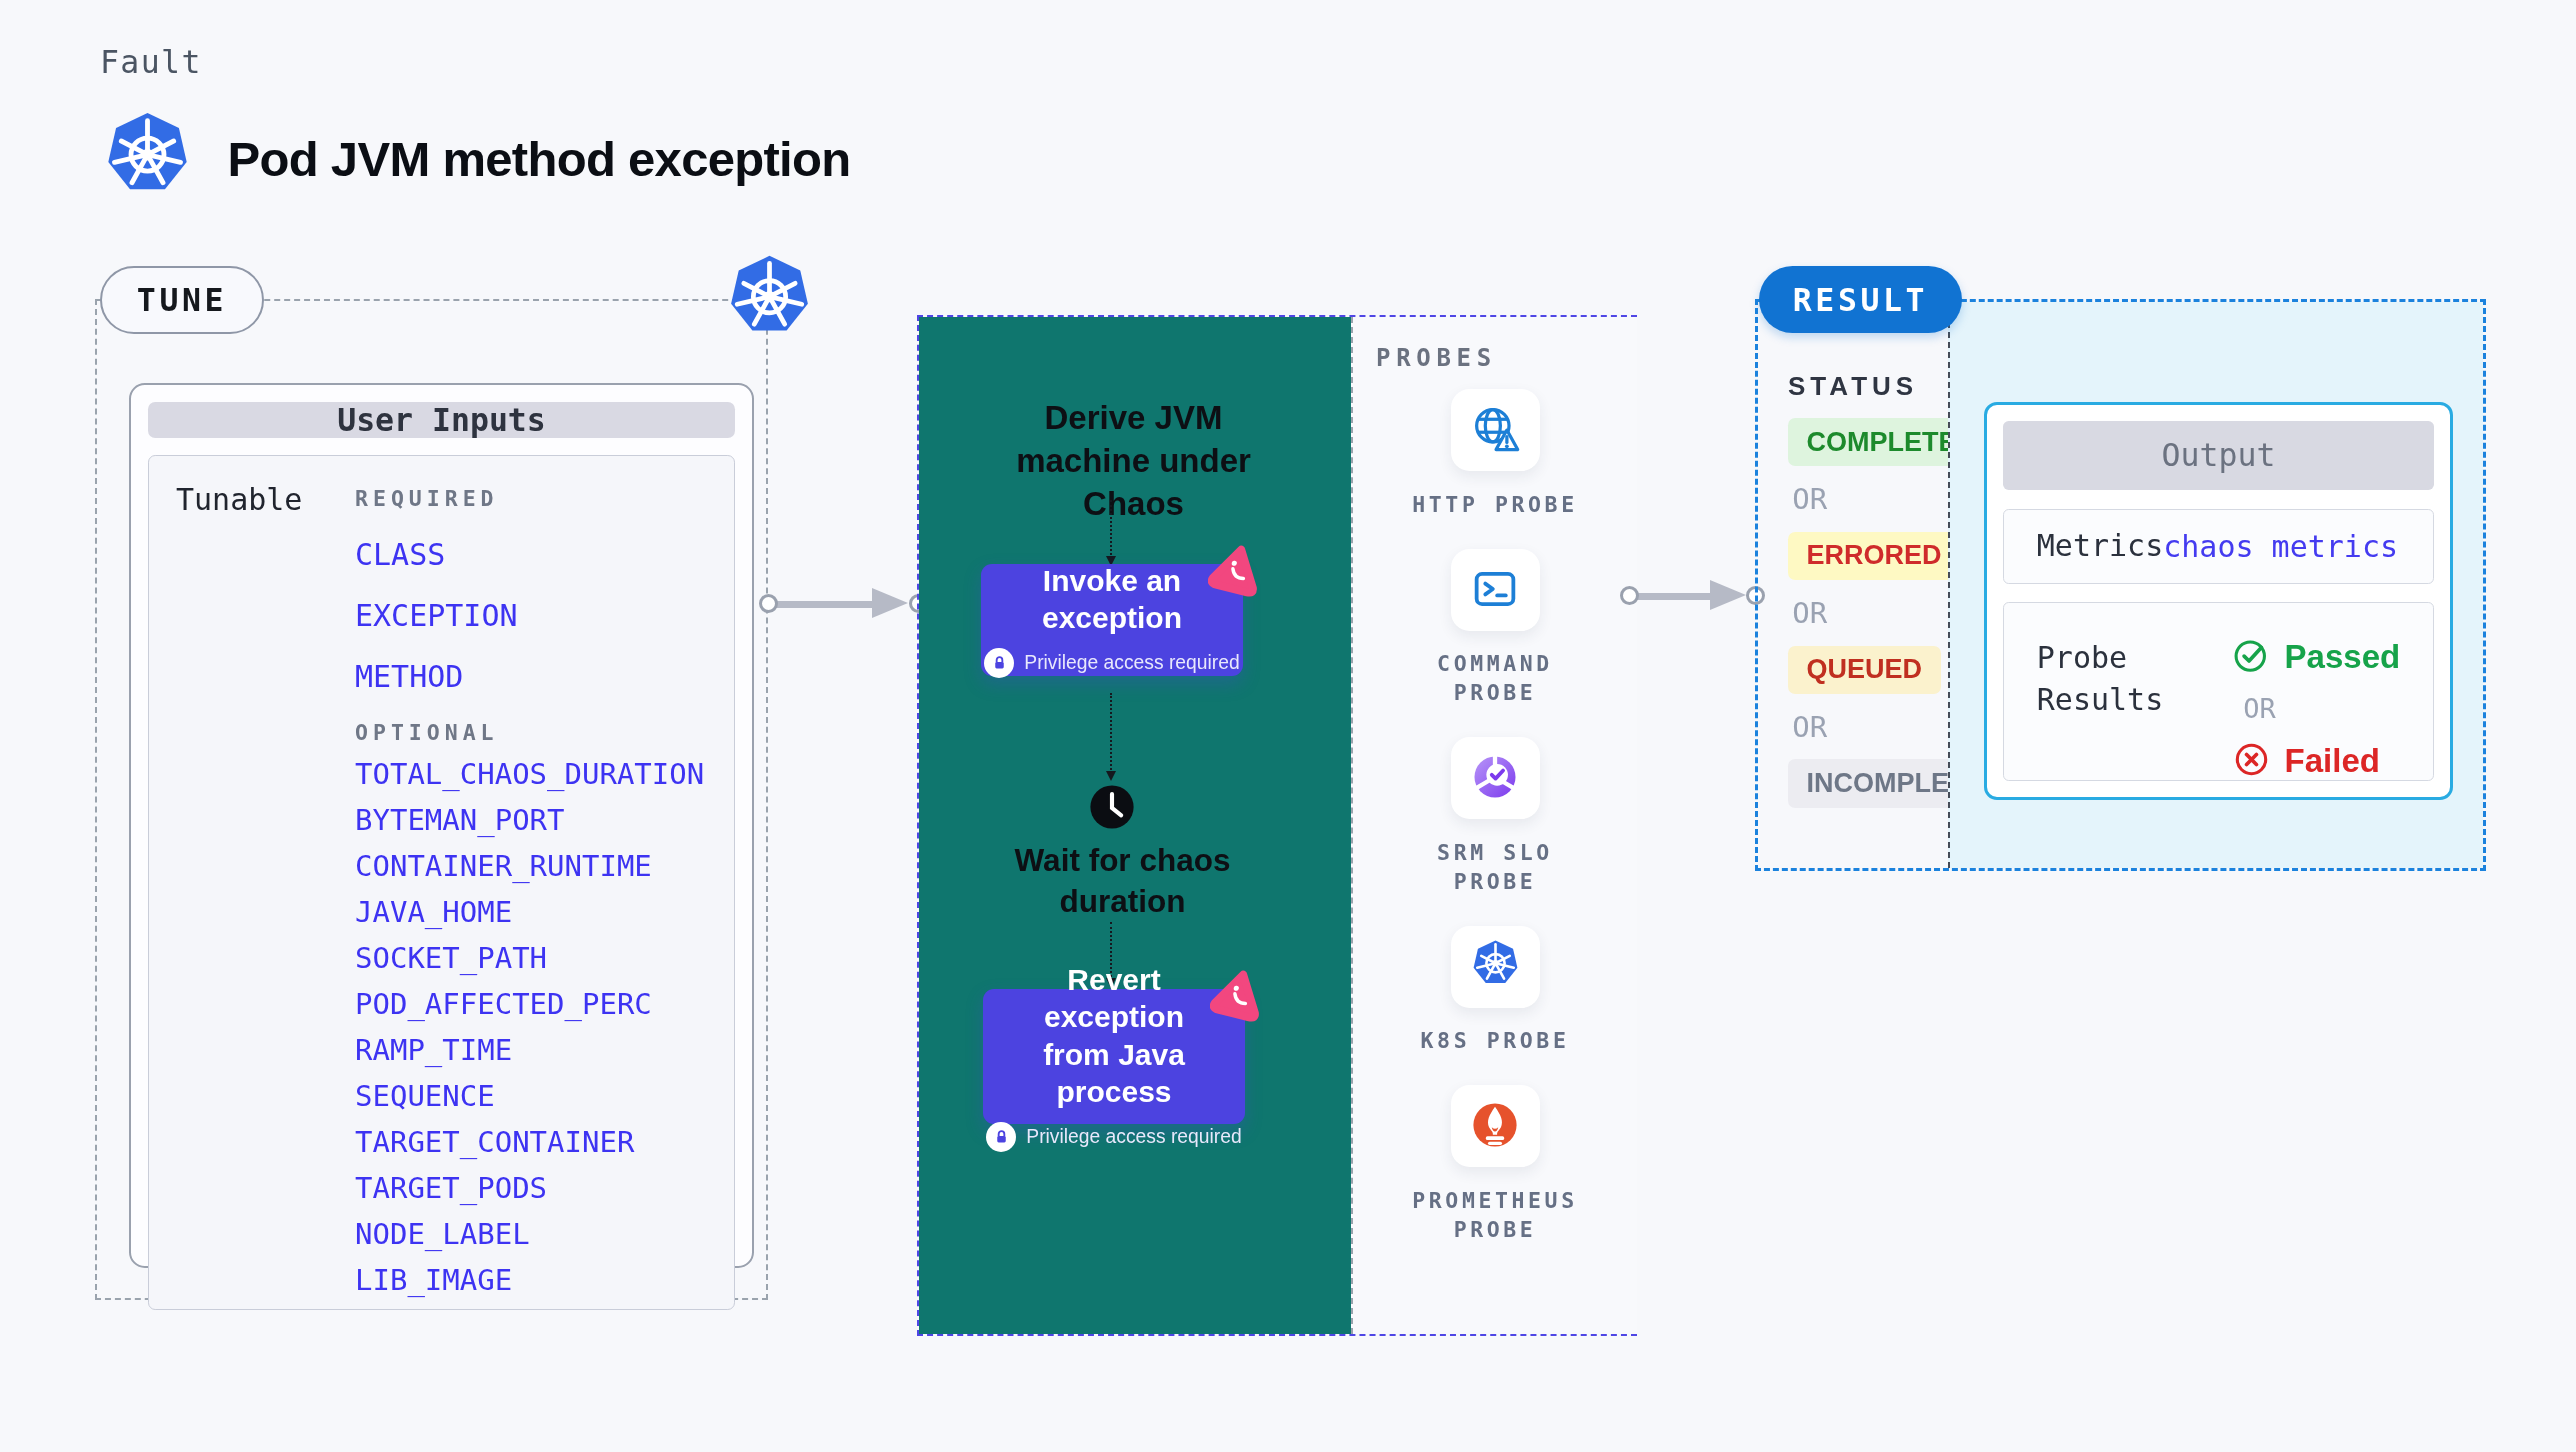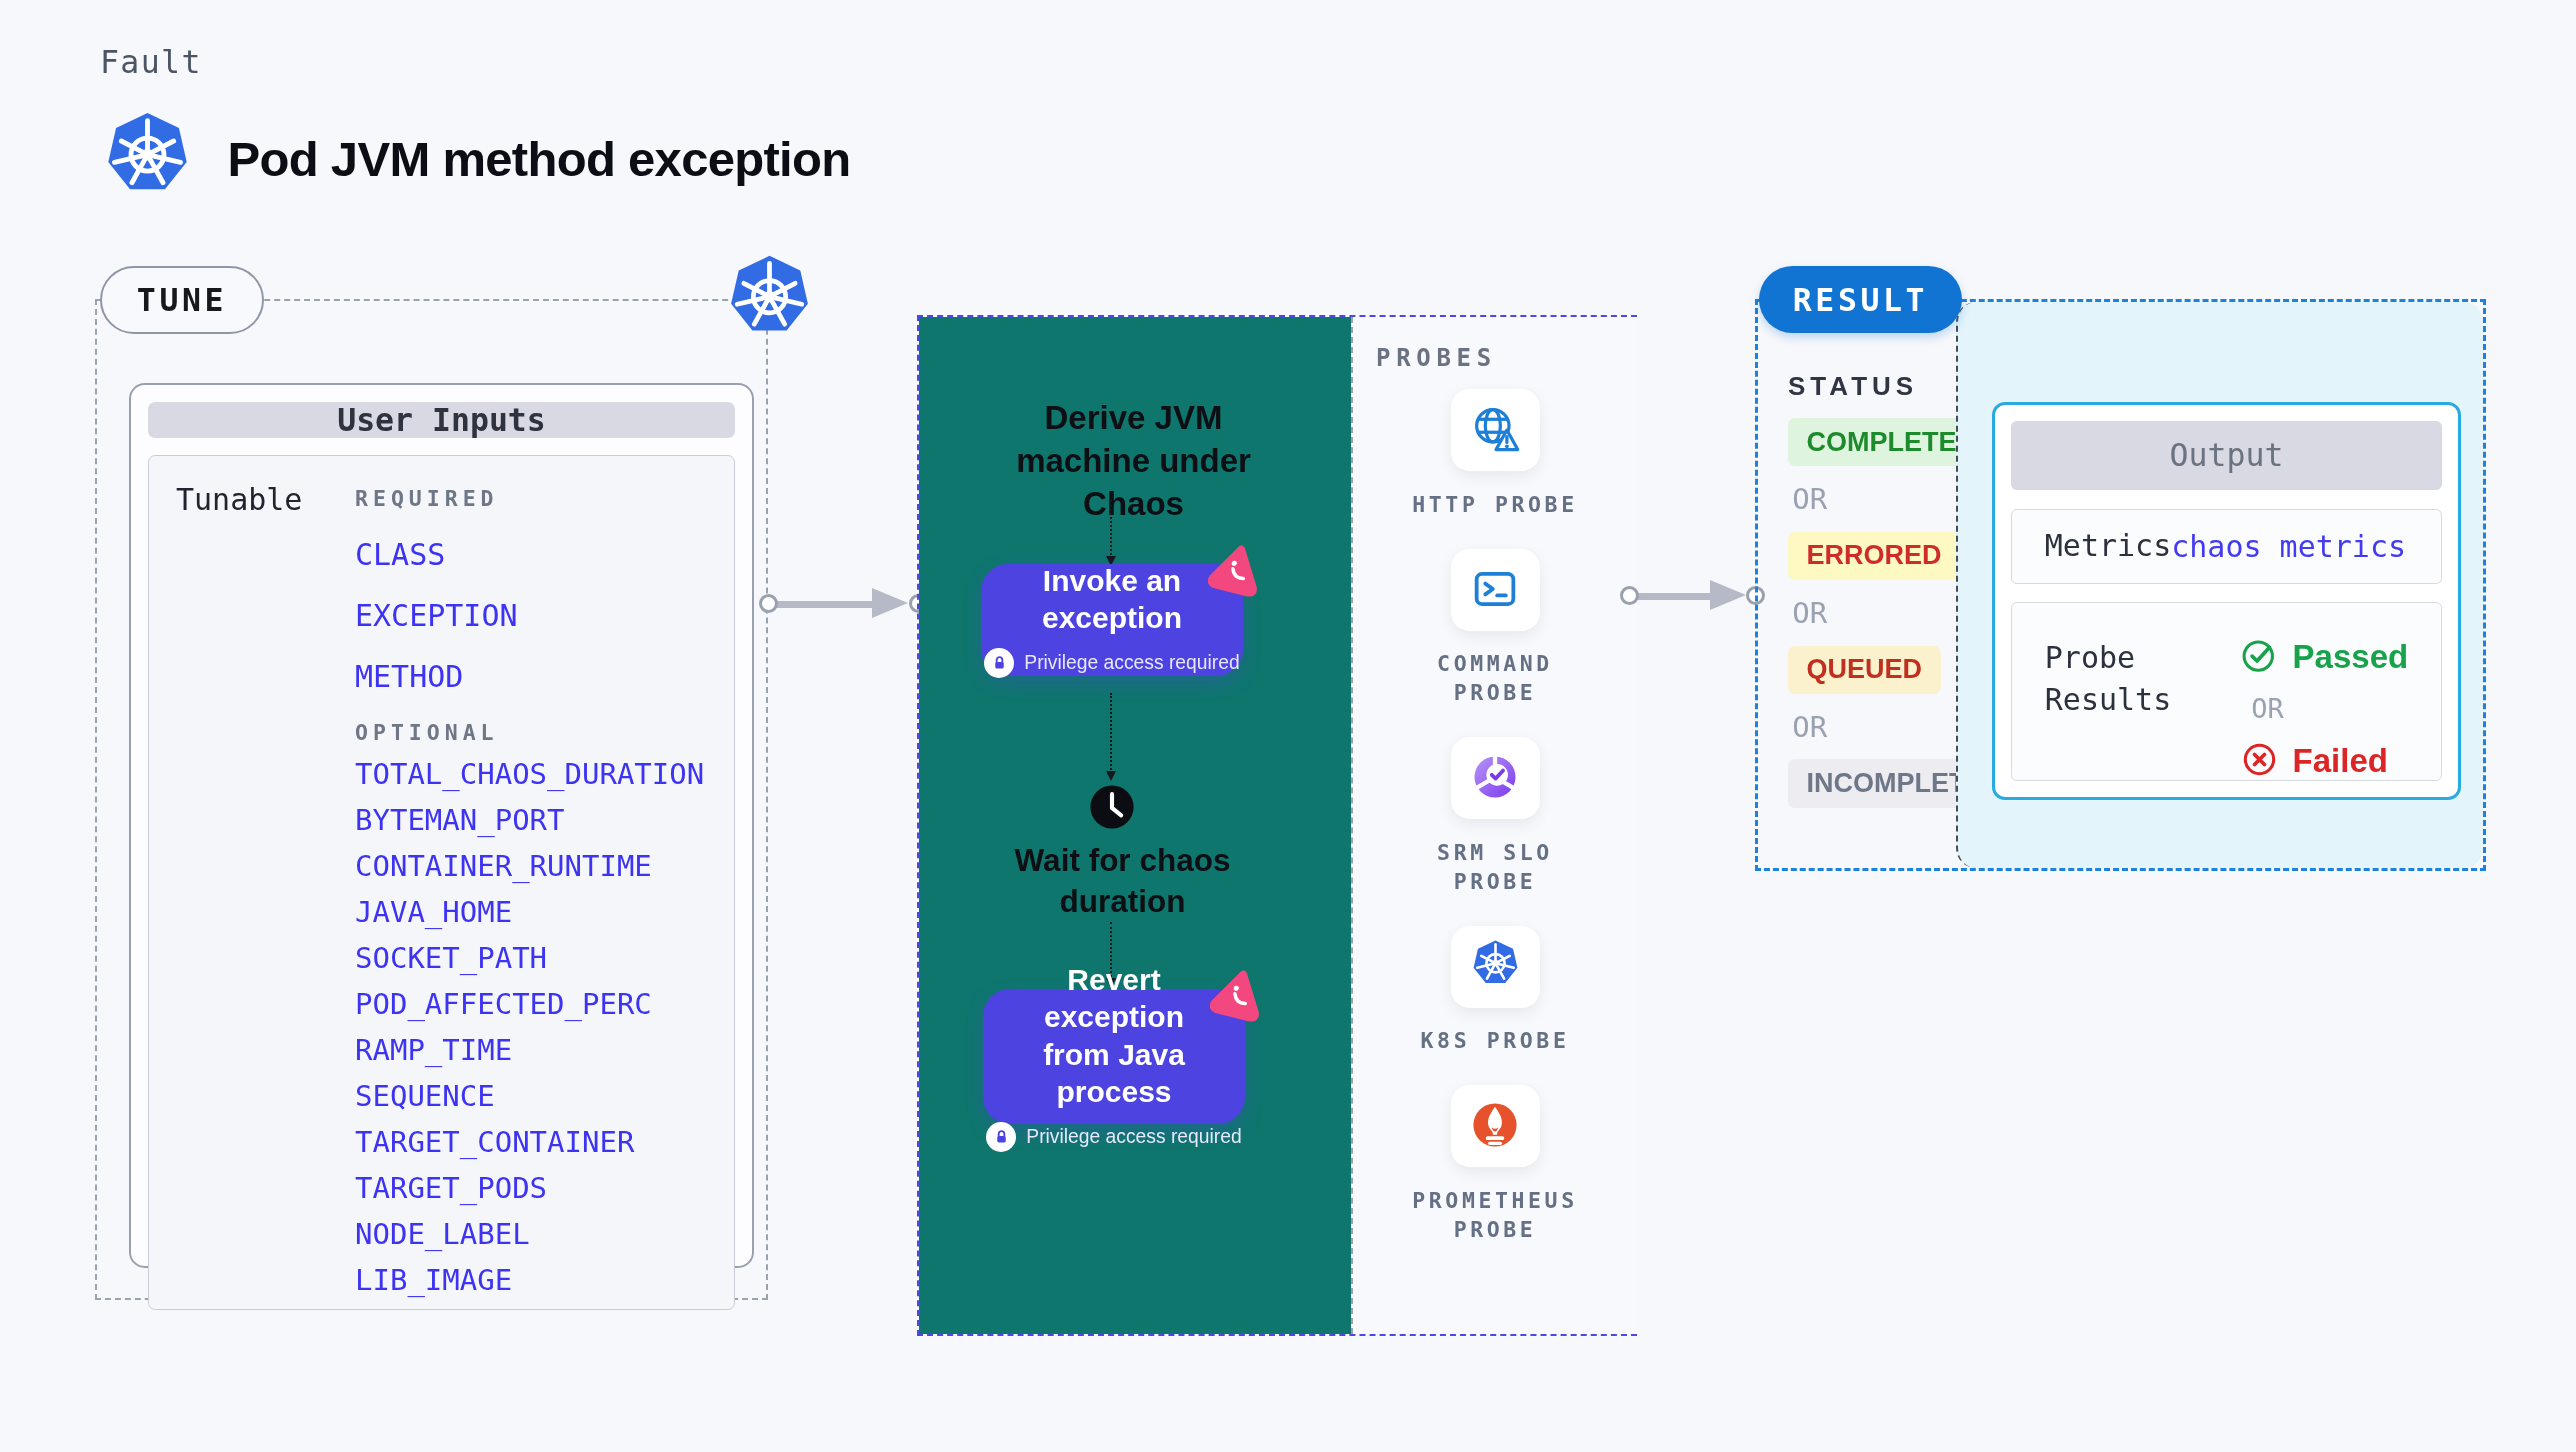--- a/index.html
+++ b/index.html
@@ -38,21 +38,21 @@
   .grp-label.opt{margin-top:21.5px;}
   .req-list div{font-family:"DejaVu Sans Mono",monospace;font-size:30px;color:#3d33f2;margin:26px 0;}
   .opt-list div{font-family:"DejaVu Sans Mono",monospace;font-size:29px;color:#3d33f2;margin:12px 0;}
 
   
   .exec-flow{position:absolute;left:0;top:0;width:456px;height:100%;background:#0f766e;}
   .probes-col{position:absolute;left:432px;top:0;width:286px;height:100%;background:#f8f9fc;border-left:2.1px dashed #9aa3ad;box-sizing:border-box;}
   .step-title{position:absolute;text-align:center;font-weight:bold;font-size:33px;color:#0d0f14;line-height:1.3;}
   .dotted{position:absolute;width:0;border-left:2.9px dotted #15181e;}
   .dotted::after{content:"";position:absolute;left:-6.4px;bottom:-2.9px;border-left:5.7px solid transparent;border-right:5.7px solid transparent;border-top:10px solid #15181e;}
-  .chaos-btn{position:absolute;background:#4c43e0;border-radius:27px;color:#fff;display:flex;flex-direction:column;
+  .chaos-btn{position:absolute;background:#4c43e0;border-radius:11px;color:#fff;display:flex;flex-direction:column;
              align-items:center;justify-content:center;box-shadow:0 7.2px 17px rgba(76,67,224,.25);}
   .chaos-btn .btn-title{font-weight:bold;font-size:30px;text-align:center;line-height:1.25;}
   .priv-row{display:flex;align-items:center;gap:10px;margin-top:11.5px;}
   .lock-badge{width:30px;height:30px;border-radius:50%;background:#fff;display:flex;align-items:center;justify-content:center;}
   .priv-text{font-size:19.3px;color:#e8e8fc;}
   .litmus{position:absolute;top:-24px;right:-21.5px;width:57px;height:57px;}
   .clock-wrap{position:absolute;}
 
   
   .probes-label{position:absolute;left:23px;top:27px;font-family:"DejaVu Sans Mono",monospace;font-weight:600;font-size:24px;
@@ -65,21 +65,21 @@
               font-size:21.5px;letter-spacing:3.6px;color:#667085;line-height:1.35;}
 
   
   .h-arrow{position:absolute;height:31.5px;}
   .h-arrow .shaft{position:absolute;left:8.6px;top:13px;height:7.2px;background:#b6bac6;}
   .h-arrow .head{position:absolute;top:0;width:0;height:0;border-top:15.8px solid transparent;border-bottom:15.8px solid transparent;border-left:36px solid #b6bac6;}
   .h-arrow .node{position:absolute;top:6.4px;width:13px;height:13px;background:#fff;border:3.6px solid #9aa1ae;border-radius:50%;}
 
   
   .status-col{position:absolute;left:0;top:0;width:198px;height:100%;}
-  .output-area{position:absolute;left:198px;top:0;right:0;height:100%;background:#e4f4fb;border-left:2.1px dashed #454b57;box-sizing:border-box;border-radius:20px;}
+  .output-area{position:absolute;left:190px;top:0;right:0;height:100%;background:#e4f4fb;border-left:2.1px dashed #454b57;box-sizing:border-box;}
   .status-label{position:absolute;left:30px;top:69px;font-weight:bold;font-size:26px;letter-spacing:5px;color:#2f3542;}
   .status-stack{position:absolute;left:30px;top:116px;display:flex;flex-direction:column;align-items:flex-start;}
   .badge{font-weight:bold;font-size:27px;padding:8.6px 18.6px;border-radius:7.2px;}
   .b-completed{color:#1d8a2c;background:#def4de;}
   .b-errored{color:#cf2b2b;background:#fef9c3;}
   .b-queued{color:#c02f20;background:#fbf2cd;}
   .b-incompleted{color:#6e7787;background:#ececf1;}
   .or{font-family:"DejaVu Sans Mono",monospace;font-size:29px;color:#9aa2b2;margin:15.8px 4.3px;}
 
   .output-card{position:absolute;left:34px;top:100px;width:469px;height:398px;background:#fff;border:3.6px solid #29abe2;border-radius:13px;

